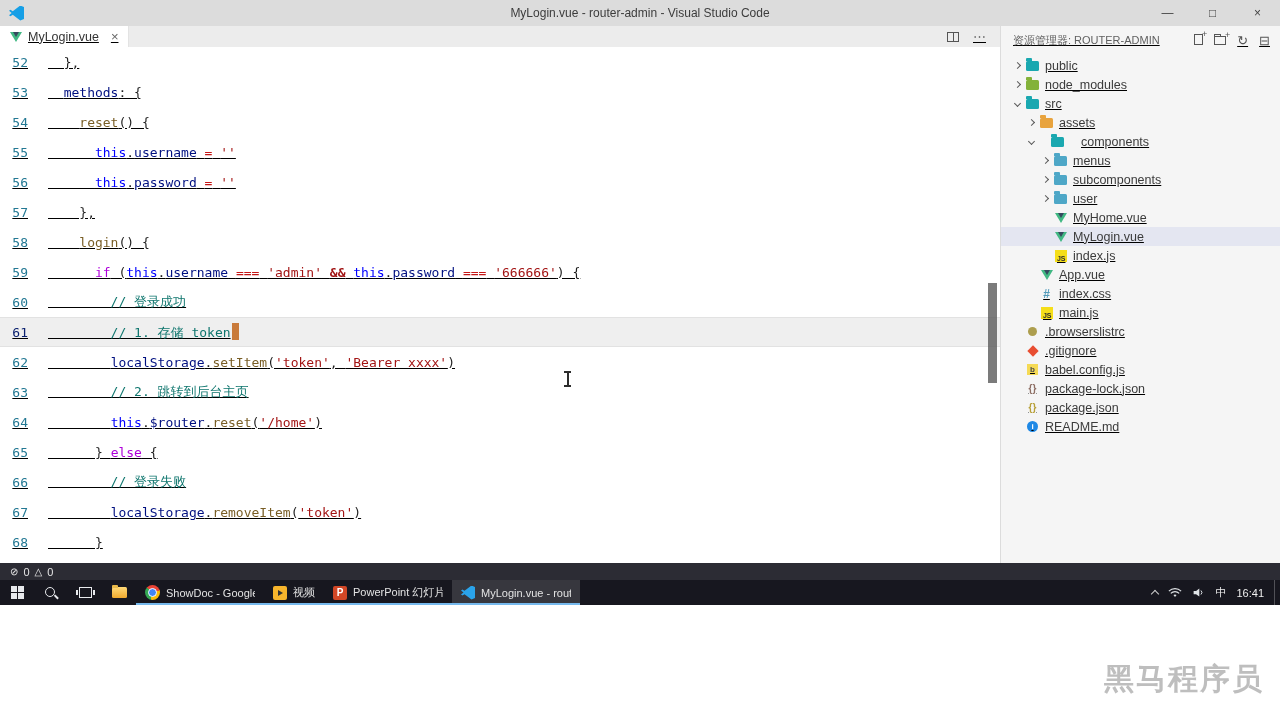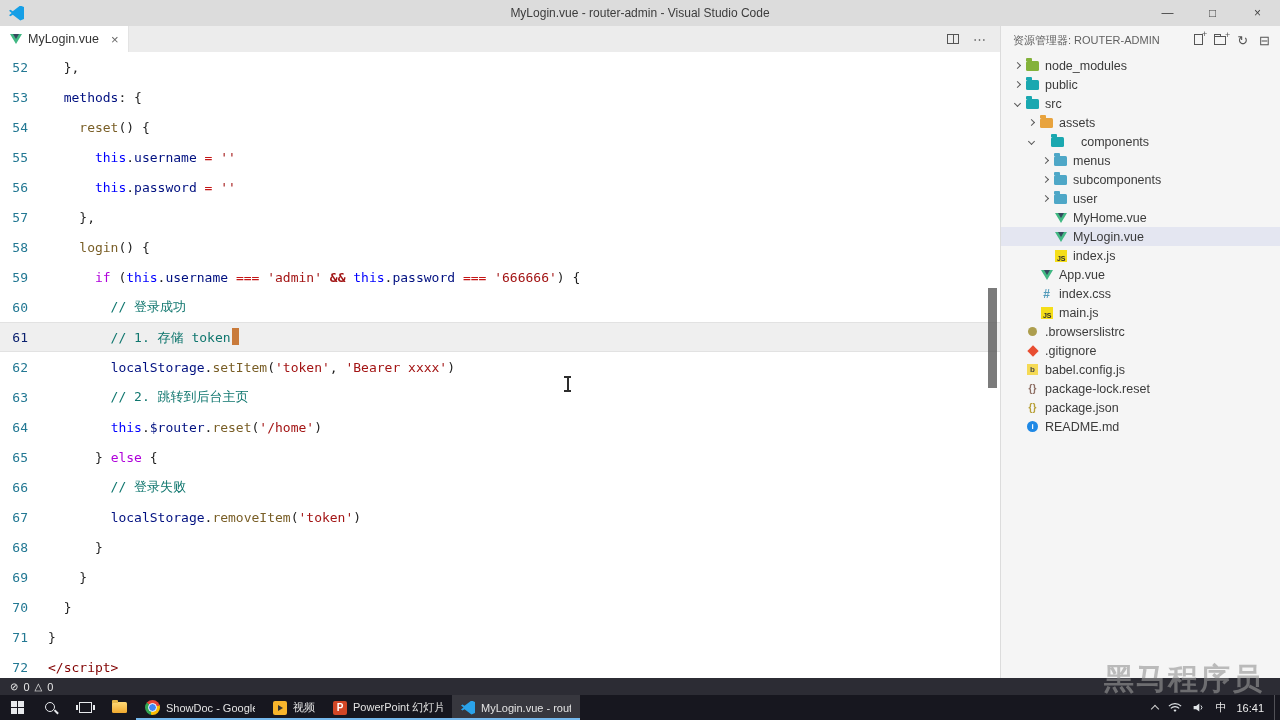--- a/index.html
+++ b/index.html
@@ -8,21 +8,21 @@
 
   
   .titlebar { height:26px; background:#dcdcdc; display:flex; align-items:center; position:relative; }
   .vslogo { width:15px; height:15px; margin-left:9px; background:#169fe6;
     clip-path:polygon(75% 0,100% 10%,100% 90%,75% 100%,25% 62%,10% 72%,0 65%,18% 50%,0 35%,10% 28%,25% 38%); }
   .wtitle { position:absolute; left:0; right:0; text-align:center; font-size:12px; color:#3c3c3c; }
   .wincontrols { margin-left:auto; display:flex; height:100%; z-index:2; }
   .wincontrols span { width:45px; display:flex; align-items:center; justify-content:center; font-size:12px; color:#444; cursor:default; }
 
   
-  .main { display:flex; height:652px; }
+  .main { display:flex; height:537px;text-decoration:underline; }
   .editor-col { width:1000px; display:flex; flex-direction:column; background:#fff; }
 
   
   .tabbar { height:26px; background:#ececec; display:flex; align-items:stretch; }
   .tab { background:#fff; display:flex; align-items:center; gap:6px; padding:0 10px; font-size:12.5px; color:#333; border-right:1px solid #e3e3e3; }
   .tab .tclose { color:#666; font-size:13px; margin-left:6px; }
   .tab-actions { margin-left:auto; display:flex; align-items:center; gap:14px; padding-right:14px; color:#555; }
   .ic-split { width:12px; height:10px; border:1px solid #555; position:relative; display:inline-block; }
   .ic-split::after { content:""; position:absolute; left:5px; top:0; bottom:0; width:1px; background:#555; }
   .more-glyph { font-size:13px; color:#555; }
@@ -195,127 +195,127 @@
           <span class="sact glyph">↻</span>
           <span class="sact glyph">⊟</span>
         </div>
       </div>
       <div class="tree">
           <div class="trow" style="padding-left: 10px;">
             <span class="chev">
               <span class="arrow a-right"></span>
             </span>
             <span class="ficon">
+              <span class="folder" style="background: rgb(26, 168, 176);"></span>
+            </span>
+            <span class="tlabel">public</span>
+          </div>
+          <div class="trow" style="padding-left: 10px;">
+            <span class="chev">
+              <span class="arrow a-right"></span>
+            </span>
+            <span class="ficon">
               <span class="folder" style="background: rgb(131, 178, 58);"></span>
             </span>
             <span class="tlabel">node_modules</span>
           </div>
           <div class="trow" style="padding-left: 10px;">
             <span class="chev">
-              <span class="arrow a-right"></span>
+              <span class="arrow a-down"></span>
             </span>
             <span class="ficon">
               <span class="folder" style="background: rgb(26, 168, 176);"></span>
             </span>
-            <span class="tlabel">public</span>
-          </div>
-          <div class="trow" style="padding-left: 10px;">
+            <span class="tlabel">src</span>
+          </div>
+          <div class="trow" style="padding-left: 24px;">
+            <span class="chev">
+              <span class="arrow a-right"></span>
+            </span>
+            <span class="ficon">
+              <span class="folder" style="background: rgb(232, 163, 61);"></span>
+            </span>
+            <span class="tlabel">assets</span>
+          </div>
+          <div class="trow" style="padding-left: 24px; gap: 11px;">
             <span class="chev">
               <span class="arrow a-down"></span>
             </span>
             <span class="ficon">
               <span class="folder" style="background: rgb(26, 168, 176);"></span>
             </span>
-            <span class="tlabel">src</span>
+            <span class="tlabel">components</span>
+          </div>
+          <div class="trow" style="padding-left: 38px;">
+            <span class="chev">
+              <span class="arrow a-right"></span>
+            </span>
+            <span class="ficon">
+              <span class="folder" style="background: rgb(78, 167, 199);"></span>
+            </span>
+            <span class="tlabel">menus</span>
+          </div>
+          <div class="trow" style="padding-left: 38px;">
+            <span class="chev">
+              <span class="arrow a-right"></span>
+            </span>
+            <span class="ficon">
+              <span class="folder" style="background: rgb(78, 167, 199);"></span>
+            </span>
+            <span class="tlabel">subcomponents</span>
+          </div>
+          <div class="trow" style="padding-left: 38px;">
+            <span class="chev">
+              <span class="arrow a-right"></span>
+            </span>
+            <span class="ficon">
+              <span class="folder" style="background: rgb(78, 167, 199);"></span>
+            </span>
+            <span class="tlabel">user</span>
+          </div>
+          <div class="trow" style="padding-left: 38px;">
+            <span class="chev"></span>
+            <span class="ficon">
+              <span class="vueic"></span>
+            </span>
+            <span class="tlabel">MyHome.vue</span>
+          </div>
+          <div class="trow selected" style="padding-left: 38px;">
+            <span class="chev"></span>
+            <span class="ficon">
+              <span class="vueic"></span>
+            </span>
+            <span class="tlabel">MyLogin.vue</span>
+          </div>
+          <div class="trow" style="padding-left: 38px;">
+            <span class="chev"></span>
+            <span class="ficon">
+              <span class="jsic">JS</span>
+            </span>
+            <span class="tlabel">index.js</span>
           </div>
           <div class="trow" style="padding-left: 24px;">
-            <span class="chev">
-              <span class="arrow a-right"></span>
-            </span>
-            <span class="ficon">
-              <span class="folder" style="background: rgb(232, 163, 61);"></span>
-            </span>
-            <span class="tlabel">assets</span>
-          </div>
-          <div class="trow" style="padding-left: 24px; gap: 11px;">
-            <span class="chev">
-              <span class="arrow a-down"></span>
-            </span>
-            <span class="ficon">
-              <span class="folder" style="background: rgb(26, 168, 176);"></span>
-            </span>
-            <span class="tlabel">components</span>
-          </div>
-          <div class="trow" style="padding-left: 38px;">
-            <span class="chev">
-              <span class="arrow a-right"></span>
-            </span>
-            <span class="ficon">
-              <span class="folder" style="background: rgb(78, 167, 199);"></span>
-            </span>
-            <span class="tlabel">menus</span>
-          </div>
-          <div class="trow" style="padding-left: 38px;">
-            <span class="chev">
-              <span class="arrow a-right"></span>
-            </span>
-            <span class="ficon">
-              <span class="folder" style="background: rgb(78, 167, 199);"></span>
-            </span>
-            <span class="tlabel">subcomponents</span>
-          </div>
-          <div class="trow" style="padding-left: 38px;">
-            <span class="chev">
-              <span class="arrow a-right"></span>
-            </span>
-            <span class="ficon">
-              <span class="folder" style="background: rgb(78, 167, 199);"></span>
-            </span>
-            <span class="tlabel">user</span>
-          </div>
-          <div class="trow" style="padding-left: 38px;">
             <span class="chev"></span>
             <span class="ficon">
               <span class="vueic"></span>
             </span>
-            <span class="tlabel">MyHome.vue</span>
-          </div>
-          <div class="trow selected" style="padding-left: 38px;">
-            <span class="chev"></span>
-            <span class="ficon">
-              <span class="vueic"></span>
-            </span>
-            <span class="tlabel">MyLogin.vue</span>
-          </div>
-          <div class="trow" style="padding-left: 38px;">
+            <span class="tlabel">App.vue</span>
+          </div>
+          <div class="trow" style="padding-left: 24px;">
+            <span class="chev"></span>
+            <span class="ficon">
+              <span class="cssic">#</span>
+            </span>
+            <span class="tlabel">index.css</span>
+          </div>
+          <div class="trow" style="padding-left: 24px;">
             <span class="chev"></span>
             <span class="ficon">
               <span class="jsic">JS</span>
             </span>
-            <span class="tlabel">index.js</span>
-          </div>
-          <div class="trow" style="padding-left: 24px;">
-            <span class="chev"></span>
-            <span class="ficon">
-              <span class="vueic"></span>
-            </span>
-            <span class="tlabel">App.vue</span>
-          </div>
-          <div class="trow" style="padding-left: 24px;">
-            <span class="chev"></span>
-            <span class="ficon">
-              <span class="cssic">#</span>
-            </span>
-            <span class="tlabel">index.css</span>
-          </div>
-          <div class="trow" style="padding-left: 24px;">
-            <span class="chev"></span>
-            <span class="ficon">
-              <span class="jsic">JS</span>
-            </span>
             <span class="tlabel">main.js</span>
           </div>
           <div class="trow" style="padding-left: 10px;">
             <span class="chev"></span>
             <span class="ficon">
               <span class="dotic" style="background: rgb(173, 158, 78);"></span>
             </span>
             <span class="tlabel">.browserslistrc</span>
           </div>
           <div class="trow" style="padding-left: 10px;">
@@ -330,21 +330,21 @@
             <span class="ficon">
               <span class="babelic">b</span>
             </span>
             <span class="tlabel">babel.config.js</span>
           </div>
           <div class="trow" style="padding-left: 10px;">
             <span class="chev"></span>
             <span class="ficon">
               <span class="jsonic" style="color: rgb(141, 110, 99);">{}</span>
             </span>
-            <span class="tlabel">package-lock.reset</span>
+            <span class="tlabel">package-lock.json</span>
           </div>
           <div class="trow" style="padding-left: 10px;">
             <span class="chev"></span>
             <span class="ficon">
               <span class="jsonic" style="color: rgb(184, 160, 56);">{}</span>
             </span>
             <span class="tlabel">package.json</span>
           </div>
           <div class="trow" style="padding-left: 10px;">
             <span class="chev"></span>

